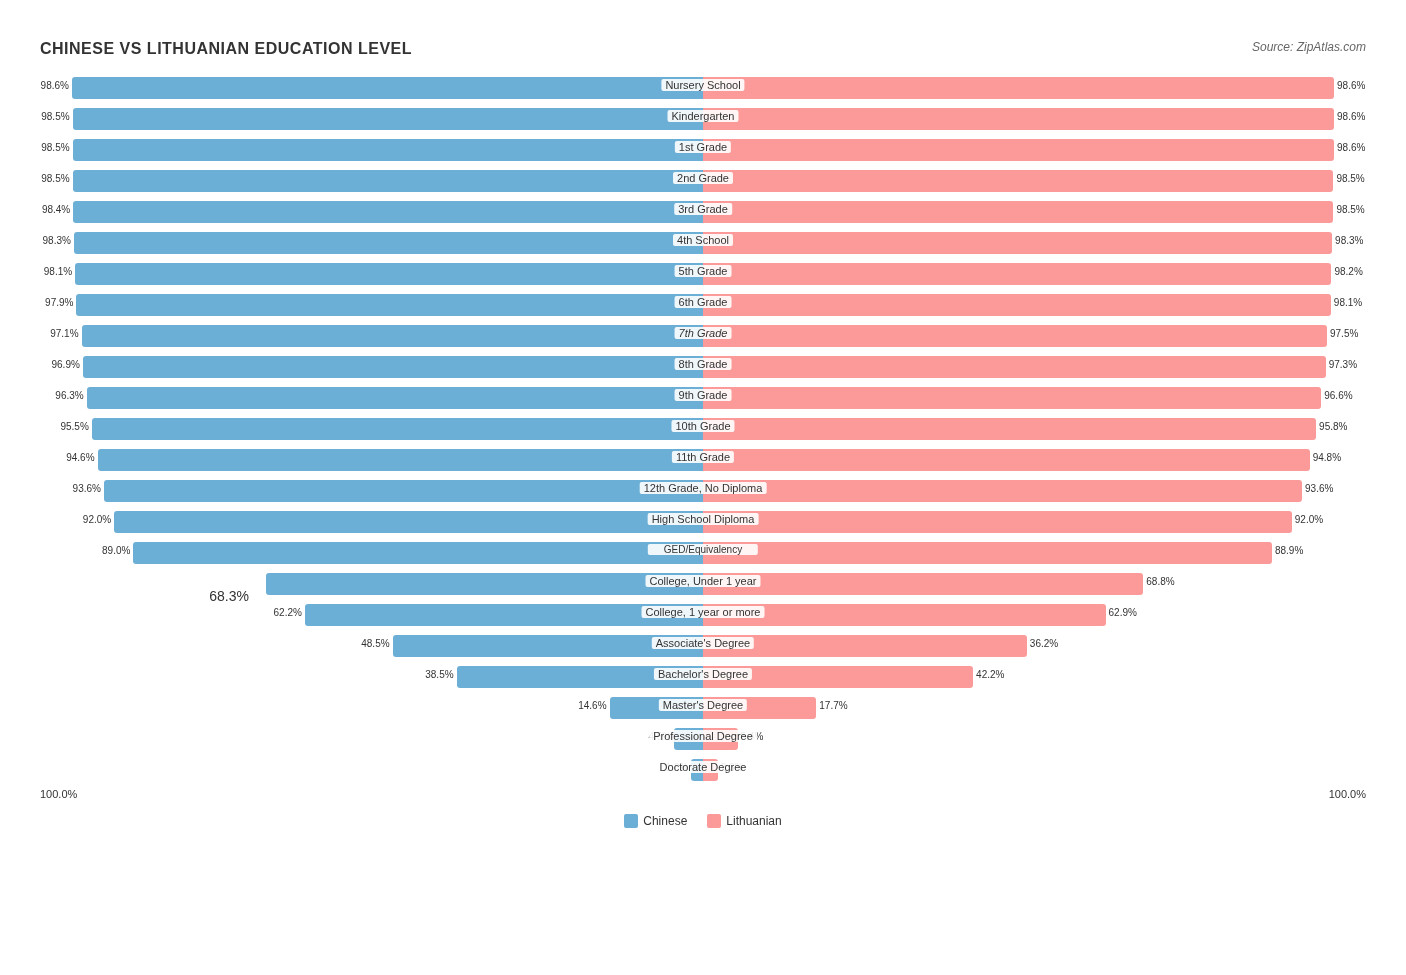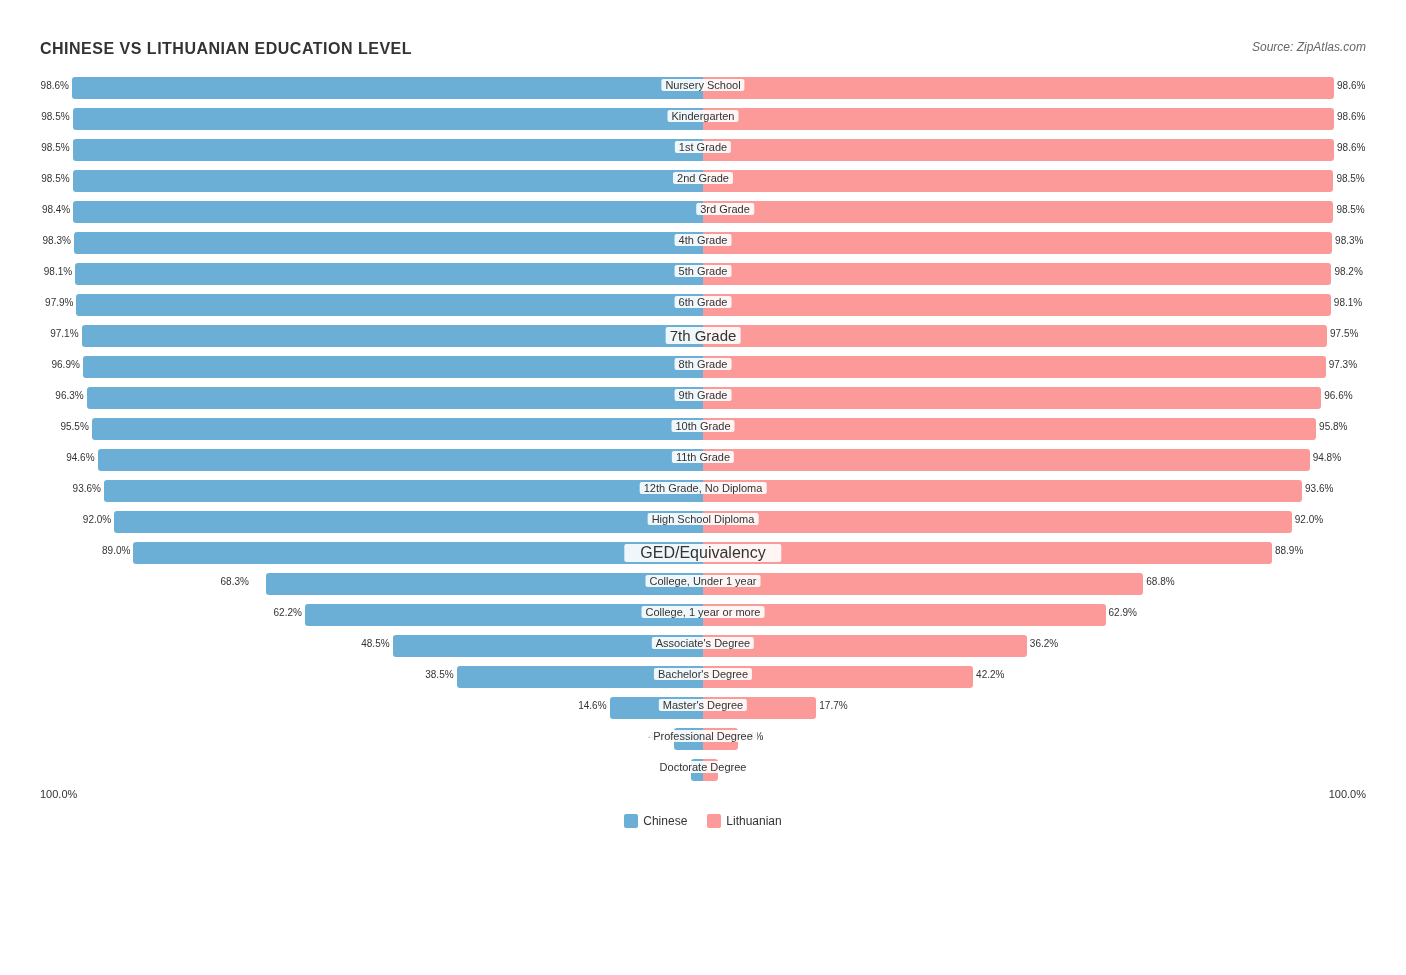--- a/index.html
+++ b/index.html
@@ -139,49 +139,49 @@
         <div class="row" style="height: 28px; position: relative; margin-bottom: 3px;">
           <div class="bar-left" style="width: 630.4px; height: 22px; background: rgb(107, 174, 214); border-radius: 3px 0px 0px 3px; position: absolute; right: 50%; top: 3px;"></div>
           <div class="bar-right" style="width: 630.4px; height: 22px; background: rgb(251, 154, 153); border-radius: 0px 3px 3px 0px; position: absolute; left: 50%; top: 3px;"></div>
           <span class="row-label" style="position: absolute; left: 50%; transform: translateX(-50%); font-size: 11px; color: rgb(51, 51, 51); white-space: nowrap; z-index: 10; top: 5px; background: rgba(255, 255, 255, 0.9); padding: 0px 4px;">2nd Grade</span>
           <span style="position: absolute; right: calc(50% + 630.4px); top: 6px; font-size: 10px; color: rgb(51, 51, 51); white-space: nowrap; padding-right: 3px;">98.5%</span>
           <span style="position: absolute; left: calc(50% + 630.4px); top: 6px; font-size: 10px; color: rgb(51, 51, 51); white-space: nowrap; padding-left: 3px;">98.5%</span>
         </div>
         <div class="row" style="height: 28px; position: relative; margin-bottom: 3px;">
           <div class="bar-left" style="width: 629.76px; height: 22px; background: rgb(107, 174, 214); border-radius: 3px 0px 0px 3px; position: absolute; right: 50%; top: 3px;"></div>
           <div class="bar-right" style="width: 630.4px; height: 22px; background: rgb(251, 154, 153); border-radius: 0px 3px 3px 0px; position: absolute; left: 50%; top: 3px;"></div>
-          <span class="row-label" style="position: absolute; left: 50%; transform: translateX(-50%); font-size: 11px; color: rgb(51, 51, 51); white-space: nowrap; z-index: 10; top: 5px; background: rgba(255, 255, 255, 0.9); padding: 0px 4px; margin-left: 22px;">3rd Grade</span>
+          <span class="row-label" style="position: absolute; left: 50%; transform: translateX(-50%); font-size: 11px; color: rgb(51, 51, 51); white-space: nowrap; z-index: 10; top: 5px; background: rgba(255, 255, 255, 0.9); padding: 0px 4px;">3rd Grade</span>
           <span style="position: absolute; right: calc(50% + 629.76px); top: 6px; font-size: 10px; color: rgb(51, 51, 51); white-space: nowrap; padding-right: 3px;">98.4%</span>
           <span style="position: absolute; left: calc(50% + 630.4px); top: 6px; font-size: 10px; color: rgb(51, 51, 51); white-space: nowrap; padding-left: 3px;">98.5%</span>
         </div>
         <div class="row" style="height: 28px; position: relative; margin-bottom: 3px;">
           <div class="bar-left" style="width: 629.12px; height: 22px; background: rgb(107, 174, 214); border-radius: 3px 0px 0px 3px; position: absolute; right: 50%; top: 3px;"></div>
           <div class="bar-right" style="width: 629.12px; height: 22px; background: rgb(251, 154, 153); border-radius: 0px 3px 3px 0px; position: absolute; left: 50%; top: 3px;"></div>
-          <span class="row-label" style="position: absolute; left: 50%; transform: translateX(-50%); font-size: 11px; color: rgb(51, 51, 51); white-space: nowrap; z-index: 10; top: 5px; background: rgba(255, 255, 255, 0.9); padding: 0px 4px;">4th Grade</span>
+          <span class="row-label" style="position: absolute; left: 50%; transform: translateX(-50%); font-size: 11px; color: rgb(51, 51, 51); white-space: nowrap; z-index: 10; top: 5px; background: rgba(255, 255, 255, 0.9); padding: 0px 4px;">4th School</span>
           <span style="position: absolute; right: calc(50% + 629.12px); top: 6px; font-size: 10px; color: rgb(51, 51, 51); white-space: nowrap; padding-right: 3px;">98.3%</span>
           <span style="position: absolute; left: calc(50% + 629.12px); top: 6px; font-size: 10px; color: rgb(51, 51, 51); white-space: nowrap; padding-left: 3px;">98.3%</span>
         </div>
         <div class="row" style="height: 28px; position: relative; margin-bottom: 3px;">
           <div class="bar-left" style="width: 627.84px; height: 22px; background: rgb(107, 174, 214); border-radius: 3px 0px 0px 3px; position: absolute; right: 50%; top: 3px;"></div>
           <div class="bar-right" style="width: 628.48px; height: 22px; background: rgb(251, 154, 153); border-radius: 0px 3px 3px 0px; position: absolute; left: 50%; top: 3px;"></div>
           <span class="row-label" style="position: absolute; left: 50%; transform: translateX(-50%); font-size: 11px; color: rgb(51, 51, 51); white-space: nowrap; z-index: 10; top: 5px; background: rgba(255, 255, 255, 0.9); padding: 0px 4px;">5th Grade</span>
           <span style="position: absolute; right: calc(50% + 627.84px); top: 6px; font-size: 10px; color: rgb(51, 51, 51); white-space: nowrap; padding-right: 3px;">98.1%</span>
           <span style="position: absolute; left: calc(50% + 628.48px); top: 6px; font-size: 10px; color: rgb(51, 51, 51); white-space: nowrap; padding-left: 3px;">98.2%</span>
         </div>
         <div class="row" style="height: 28px; position: relative; margin-bottom: 3px;">
           <div class="bar-left" style="width: 626.56px; height: 22px; background: rgb(107, 174, 214); border-radius: 3px 0px 0px 3px; position: absolute; right: 50%; top: 3px;"></div>
           <div class="bar-right" style="width: 627.84px; height: 22px; background: rgb(251, 154, 153); border-radius: 0px 3px 3px 0px; position: absolute; left: 50%; top: 3px;"></div>
           <span class="row-label" style="position: absolute; left: 50%; transform: translateX(-50%); font-size: 11px; color: rgb(51, 51, 51); white-space: nowrap; z-index: 10; top: 5px; background: rgba(255, 255, 255, 0.9); padding: 0px 4px;">6th Grade</span>
           <span style="position: absolute; right: calc(50% + 626.56px); top: 6px; font-size: 10px; color: rgb(51, 51, 51); white-space: nowrap; padding-right: 3px;">97.9%</span>
           <span style="position: absolute; left: calc(50% + 627.84px); top: 6px; font-size: 10px; color: rgb(51, 51, 51); white-space: nowrap; padding-left: 3px;">98.1%</span>
         </div>
         <div class="row" style="height: 28px; position: relative; margin-bottom: 3px;">
           <div class="bar-left" style="width: 621.44px; height: 22px; background: rgb(107, 174, 214); border-radius: 3px 0px 0px 3px; position: absolute; right: 50%; top: 3px;"></div>
           <div class="bar-right" style="width: 624px; height: 22px; background: rgb(251, 154, 153); border-radius: 0px 3px 3px 0px; position: absolute; left: 50%; top: 3px;"></div>
-          <span class="row-label" style="position: absolute; left: 50%; transform: translateX(-50%); font-size: 15px; color: rgb(51, 51, 51); white-space: nowrap; z-index: 10; top: 5px; background: rgba(255, 255, 255, 0.9); padding: 0px 4px;">7th Grade</span>
+          <span class="row-label" style="position: absolute; left: 50%; transform: translateX(-50%); font-size: 11px; color: rgb(51, 51, 51); white-space: nowrap; z-index: 10; top: 5px; background: rgba(255, 255, 255, 0.9); padding: 0px 4px; font-style: italic;">7th Grade</span>
           <span style="position: absolute; right: calc(50% + 621.44px); top: 6px; font-size: 10px; color: rgb(51, 51, 51); white-space: nowrap; padding-right: 3px;">97.1%</span>
           <span style="position: absolute; left: calc(50% + 624px); top: 6px; font-size: 10px; color: rgb(51, 51, 51); white-space: nowrap; padding-left: 3px;">97.5%</span>
         </div>
         <div class="row" style="height: 28px; position: relative; margin-bottom: 3px;">
           <div class="bar-left" style="width: 620.16px; height: 22px; background: rgb(107, 174, 214); border-radius: 3px 0px 0px 3px; position: absolute; right: 50%; top: 3px;"></div>
           <div class="bar-right" style="width: 622.72px; height: 22px; background: rgb(251, 154, 153); border-radius: 0px 3px 3px 0px; position: absolute; left: 50%; top: 3px;"></div>
           <span class="row-label" style="position: absolute; left: 50%; transform: translateX(-50%); font-size: 11px; color: rgb(51, 51, 51); white-space: nowrap; z-index: 10; top: 5px; background: rgba(255, 255, 255, 0.9); padding: 0px 4px;">8th Grade</span>
           <span style="position: absolute; right: calc(50% + 620.16px); top: 6px; font-size: 10px; color: rgb(51, 51, 51); white-space: nowrap; padding-right: 3px;">96.9%</span>
           <span style="position: absolute; left: calc(50% + 622.72px); top: 6px; font-size: 10px; color: rgb(51, 51, 51); white-space: nowrap; padding-left: 3px;">97.3%</span>
         </div>
@@ -216,29 +216,29 @@
         <div class="row" style="height: 28px; position: relative; margin-bottom: 3px;">
           <div class="bar-left" style="width: 588.8px; height: 22px; background: rgb(107, 174, 214); border-radius: 3px 0px 0px 3px; position: absolute; right: 50%; top: 3px;"></div>
           <div class="bar-right" style="width: 588.8px; height: 22px; background: rgb(251, 154, 153); border-radius: 0px 3px 3px 0px; position: absolute; left: 50%; top: 3px;"></div>
           <span class="row-label" style="position: absolute; left: 50%; transform: translateX(-50%); font-size: 11px; color: rgb(51, 51, 51); white-space: nowrap; z-index: 10; top: 5px; background: rgba(255, 255, 255, 0.9); padding: 0px 4px;">High School Diploma</span>
           <span style="position: absolute; right: calc(50% + 588.8px); top: 6px; font-size: 10px; color: rgb(51, 51, 51); white-space: nowrap; padding-right: 3px;">92.0%</span>
           <span style="position: absolute; left: calc(50% + 588.8px); top: 6px; font-size: 10px; color: rgb(51, 51, 51); white-space: nowrap; padding-left: 3px;">92.0%</span>
         </div>
         <div class="row" style="height: 28px; position: relative; margin-bottom: 3px;">
           <div class="bar-left" style="width: 569.6px; height: 22px; background: rgb(107, 174, 214); border-radius: 3px 0px 0px 3px; position: absolute; right: 50%; top: 3px;"></div>
           <div class="bar-right" style="width: 568.96px; height: 22px; background: rgb(251, 154, 153); border-radius: 0px 3px 3px 0px; position: absolute; left: 50%; top: 3px;"></div>
-          <span class="row-label" style="position: absolute; left: 50%; transform: translateX(-50%); font-size: 16px; color: rgb(51, 51, 51); white-space: nowrap; z-index: 10; top: 5px; background: rgba(255, 255, 255, 0.9); padding: 0px 16px;">GED/Equivalency</span>
+          <span class="row-label" style="position: absolute; left: 50%; transform: translateX(-50%); font-size: 10px; color: rgb(51, 51, 51); white-space: nowrap; z-index: 10; top: 5px; background: rgba(255, 255, 255, 0.9); padding: 0px 16px;">GED/Equivalency</span>
           <span style="position: absolute; right: calc(50% + 569.6px); top: 6px; font-size: 10px; color: rgb(51, 51, 51); white-space: nowrap; padding-right: 3px;">89.0%</span>
           <span style="position: absolute; left: calc(50% + 568.96px); top: 6px; font-size: 10px; color: rgb(51, 51, 51); white-space: nowrap; padding-left: 3px;">88.9%</span>
         </div>
         <div class="row" style="height: 28px; position: relative; margin-bottom: 3px;">
           <div class="bar-left" style="width: 437.12px; height: 22px; background: rgb(107, 174, 214); border-radius: 3px 0px 0px 3px; position: absolute; right: 50%; top: 3px;"></div>
           <div class="bar-right" style="width: 440.32px; height: 22px; background: rgb(251, 154, 153); border-radius: 0px 3px 3px 0px; position: absolute; left: 50%; top: 3px;"></div>
           <span class="row-label" style="position: absolute; left: 50%; transform: translateX(-50%); font-size: 11px; color: rgb(51, 51, 51); white-space: nowrap; z-index: 10; top: 5px; background: rgba(255, 255, 255, 0.9); padding: 0px 4px;">College, Under 1 year</span>
-          <span style="position: absolute; right: calc(50% + 437.12px); top: 6px; font-size: 10px; color: rgb(51, 51, 51); white-space: nowrap; padding-right: 17px;">68.3%</span>
+          <span style="position: absolute; right: calc(50% + 437.12px); top: 18px; font-size: 14px; color: rgb(51, 51, 51); white-space: nowrap; padding-right: 17px;">68.3%</span>
           <span style="position: absolute; left: calc(50% + 440.32px); top: 6px; font-size: 10px; color: rgb(51, 51, 51); white-space: nowrap; padding-left: 3px;">68.8%</span>
         </div>
         <div class="row" style="height: 28px; position: relative; margin-bottom: 3px;">
           <div class="bar-left" style="width: 398.08px; height: 22px; background: rgb(107, 174, 214); border-radius: 3px 0px 0px 3px; position: absolute; right: 50%; top: 3px;"></div>
           <div class="bar-right" style="width: 402.56px; height: 22px; background: rgb(251, 154, 153); border-radius: 0px 3px 3px 0px; position: absolute; left: 50%; top: 3px;"></div>
           <span class="row-label" style="position: absolute; left: 50%; transform: translateX(-50%); font-size: 11px; color: rgb(51, 51, 51); white-space: nowrap; z-index: 10; top: 5px; background: rgba(255, 255, 255, 0.9); padding: 0px 4px;">College, 1 year or more</span>
           <span style="position: absolute; right: calc(50% + 398.08px); top: 6px; font-size: 10px; color: rgb(51, 51, 51); white-space: nowrap; padding-right: 3px;">62.2%</span>
           <span style="position: absolute; left: calc(50% + 402.56px); top: 6px; font-size: 10px; color: rgb(51, 51, 51); white-space: nowrap; padding-left: 3px;">62.9%</span>
         </div>
         <div class="row" style="height: 28px; position: relative; margin-bottom: 3px;">

